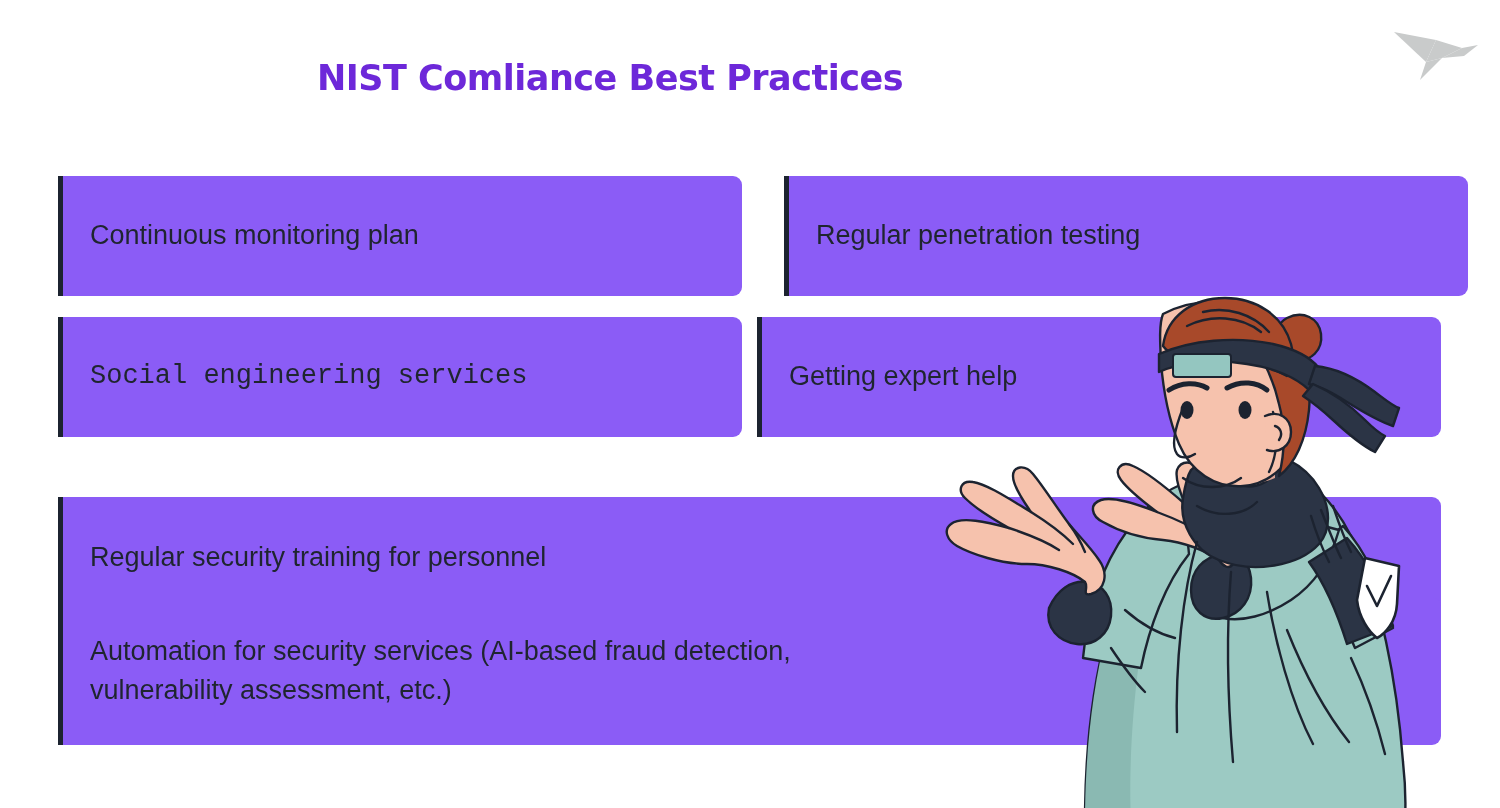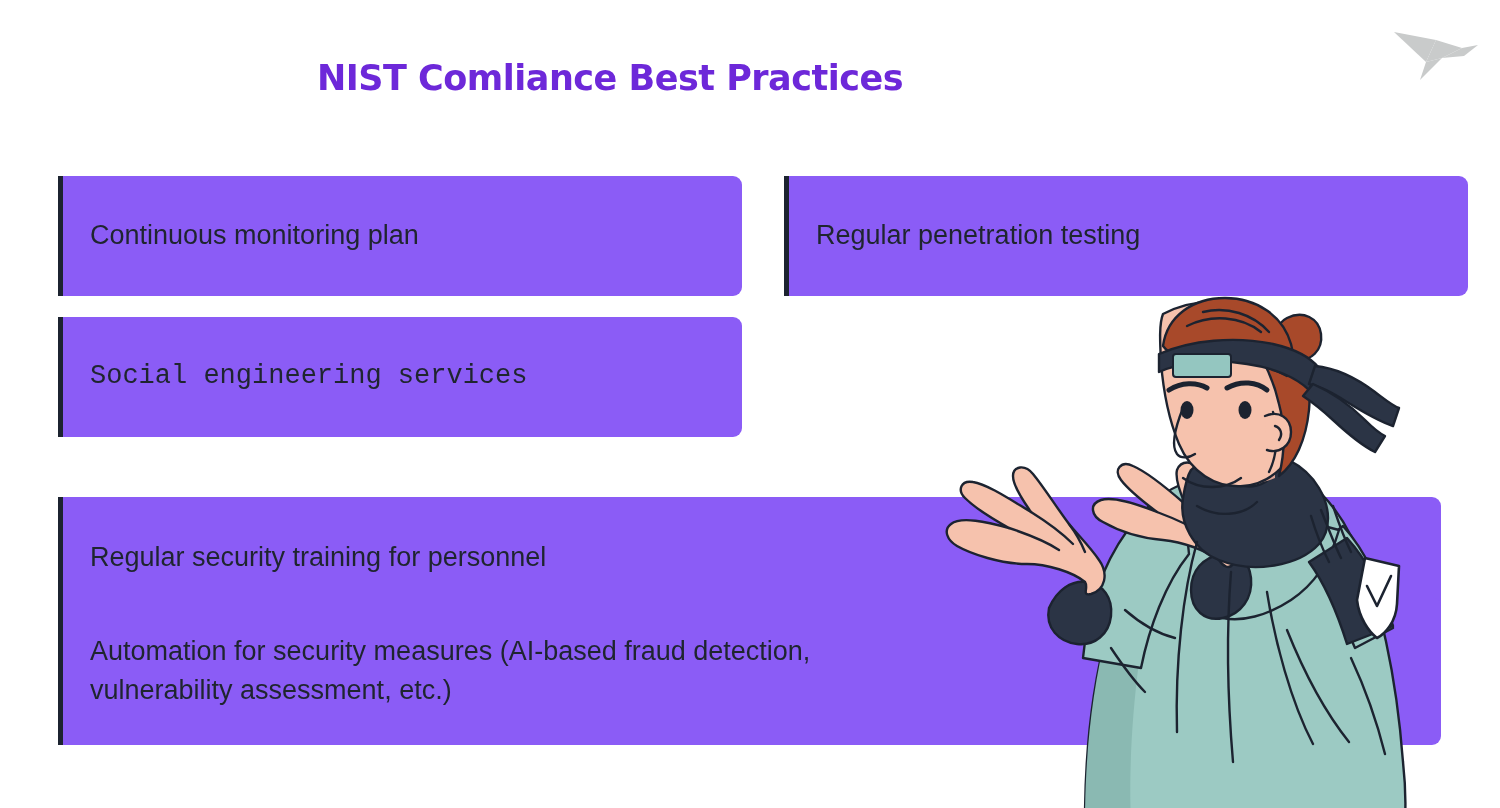--- a/index.html
+++ b/index.html
@@ -110,27 +110,30 @@
   </div>
 
   <div class="card card-1">
     <span class="card-text">Regular penetration testing</span>
   </div>
 
   <div class="card card-2">
     <span class="card-text">Social engineering services</span>
   </div>
 
+  <div class="card card-3">
+    <span class="card-text">Getting expert help</span>
+  </div>
 
   <div class="card card-4">
     <span class="card-text">Regular security training for personnel</span>
   </div>
 
   <div class="card card-5">
-    <span class="card-text">Automation for security measures (AI-based fraud detection, vulnerability assessment, etc.)</span>
+    <span class="card-text">Automation for security services (AI-based fraud detection, vulnerability assessment, etc.)</span>
   </div>
 
 </div>
 
 <div class="illustration">
 <svg viewBox="0 0 520 516" width="520" height="516" aria-hidden="true">
   <defs>
     <clipPath id="clipAll">
           <rect x="0" y="0" width="520" height="516"></rect>
         </clipPath>

